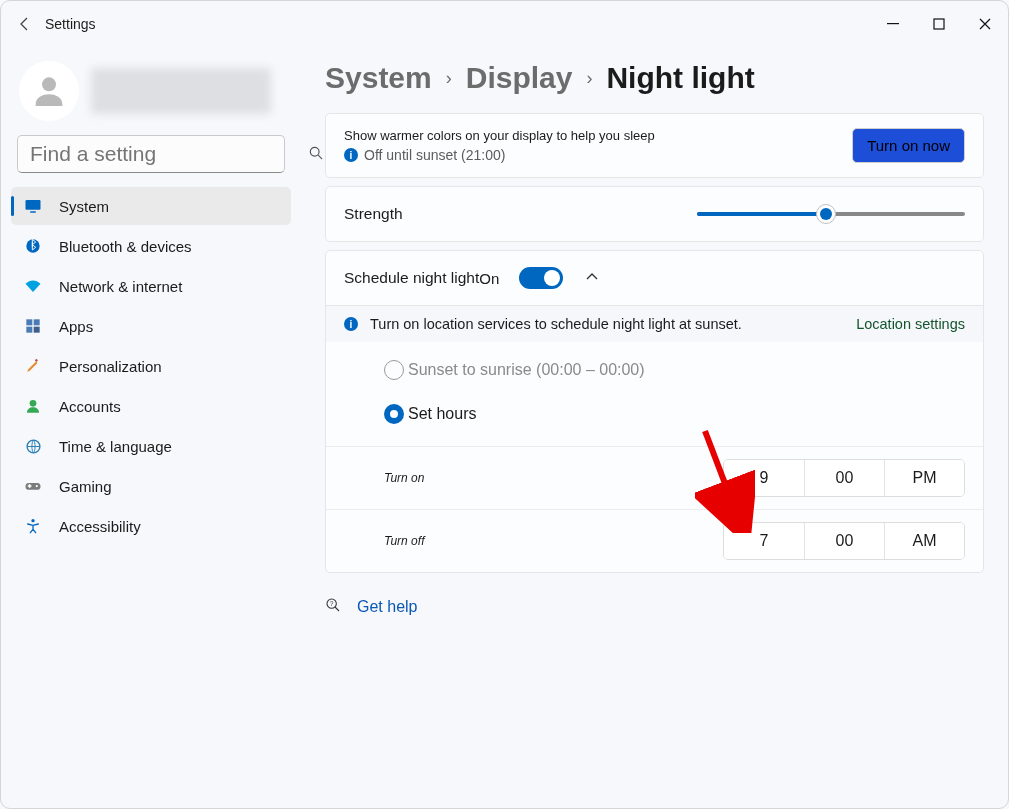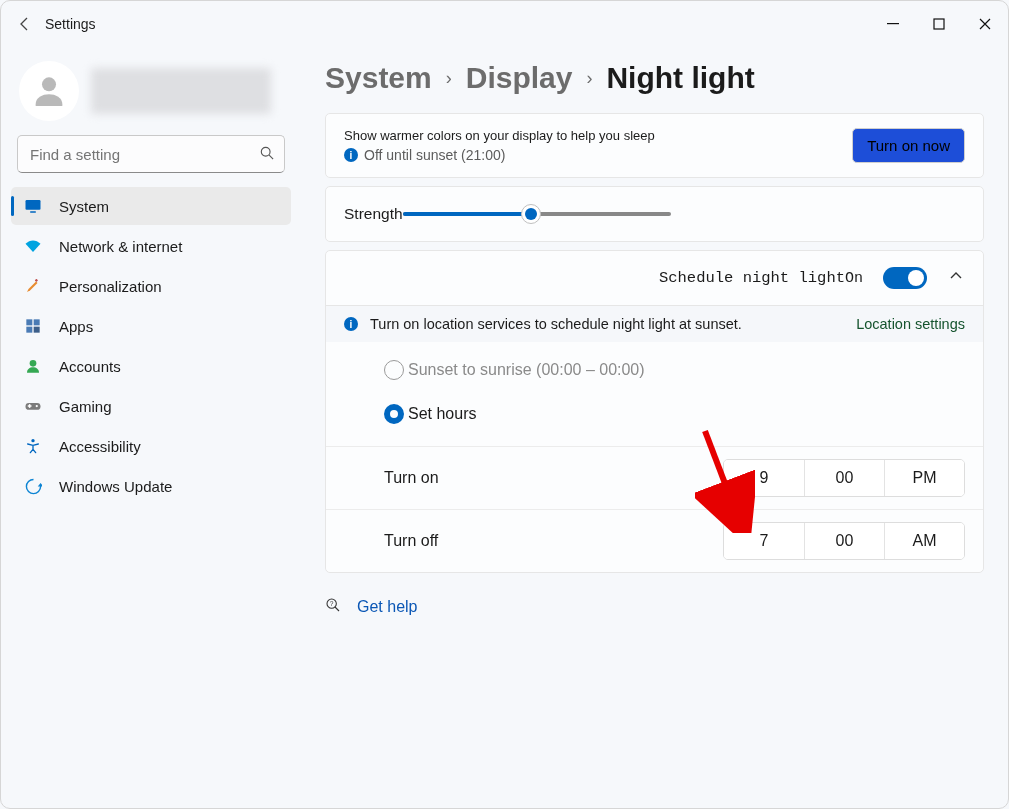--- a/index.html
+++ b/index.html
@@ -39,21 +39,21 @@
   .user-blur { width:180px; height:46px; border-radius:3px;
     background:#dedfe2; filter:blur(4px); }
 
   
   .search-wrap { padding:0 8px 14px 8px; }
   .search {
     height:38px; border:1px solid #c9c9c9; border-bottom:1.5px solid #8a8a8a;
     border-radius:5px; background:#fcfcfd; display:flex; align-items:center;
     padding:0 10px 0 10px; gap:6px;
   }
-  .search input { border:none; outline:none; flex:1; font-size:15px; background:transparent; color:#555; }
+  .search input { border:none; outline:none; flex:1; font-size:21px; background:transparent; color:#555; }
   .search .mag { color:#555; font-size:13px; }
 
   
   .nav { display:flex; flex-direction:column; gap:2px; padding:0 2px; }
   .nav-item {
     display:flex; align-items:center; gap:16px;
     height:38px; padding:0 10px 0 12px; border-radius:5px; font-size:15px;
     cursor:pointer;
   }
   .nav-item .icon { width:20px; display:flex; justify-content:center; font-size:16px; }
@@ -79,33 +79,33 @@
   .desc { font-size:13px; }
   .sub { font-size:14px; color:#5c5c5c; display:flex; align-items:center; gap:6px; }
   .info-dot { width:14px; height:14px; border-radius:50%; background:#0067c0; color:#fff; font-size:10px; display:inline-flex; align-items:center; justify-content:center; font-weight:bold; }
 
   .btn {
     background:#1d4ed8; border:1px solid #cfcfcf; border-radius:5px;
     padding:8px 14px; font-size:15px; cursor:pointer;
   }
 
   
-  .slider-row { display:flex; align-items:center; padding:18px 18px; }
+  .slider-row { display:flex; align-items:center; justify-content:space-between; padding:18px 18px; }
   .slider-row .label { font-size:15.5px; }
   .slider {
     width:268px; height:18px; position:relative;
   }
   .slider .track-bg { position:absolute; left:0; right:0; top:7px; height:4px; background:#888; border-radius:2px; }
   .slider .track-fill { position:absolute; left:0; width:48%; top:7px; height:4px; background:#0067c0; border-radius:2px; }
   .slider .thumb { position:absolute; left:48%; top:50%; width:20px; height:20px; margin:-10px 0 0 -10px;
     background:#fff; border:1px solid #c0c0c0; border-radius:50%; display:flex; align-items:center; justify-content:center; }
   .slider .thumb::after { content:""; width:12px; height:12px; background:#0067c0; border-radius:50%; }
 
   
-  .expand-row { display:flex; align-items:center; justify-content:flex-end; padding:16px 18px;font-family:Liberation Mono, monospace; }
+  .expand-row { display:flex; align-items:center; justify-content:flex-start; padding:16px 18px; }
   .expand-row .right { display:flex; align-items:center; gap:20px; }
   .toggle {
     width:44px; height:22px; background:#0067c0; border-radius:11px; position:relative;
   }
   .toggle::after { content:""; position:absolute; right:3px; top:3px; width:16px; height:16px; background:#fff; border-radius:50%; }
   .chev-up { font-size:13px; color:#333; width:18px; text-align:center; }
 
   
   .banner {
     display:flex; align-items:center; justify-content:space-between;
@@ -122,21 +122,21 @@
     width:20px; height:20px; border-radius:50%; border:1.5px solid #9a9a9a; display:flex; align-items:center; justify-content:center; flex-shrink:0;
   }
   .radio.checked { border:6px solid #0067c0; }
   .disabled-text { color:#8a8a8a; }
 
   
   .time-row {
     display:flex; align-items:center; justify-content:space-between;
     padding:12px 18px 12px 58px; border-top:1px solid #ececec; background:#fcfdfe;
   }
-  .time-label { font-size:16px; }
+  .time-label { font-size:12px;font-style:italic; }
   .time-group { display:flex; gap:0; border:1px solid #ddd; border-radius:5px; overflow:hidden; }
   .time-cell {
     width:80px; height:36px; background:#fff; display:flex; align-items:center; justify-content:center;
     font-size:16px; border-left:1px solid #e3e3e3;
   }
   .time-cell:first-child { border-left:none; }
 
   
   .help { display:flex; align-items:center; gap:16px; margin-top:24px; font-size:16px; }
   .help .icon { color:#333; font-size:15px; }
@@ -207,82 +207,92 @@
         <span class="icon">
           <svg width="18" height="18" viewBox="0 0 24 24">
               <rect x="2" y="4" width="20" height="13" rx="1.5" fill="#0067c0"></rect>
               <rect x="8" y="19" width="8" height="2" rx="1" fill="#0067c0"></rect>
             </svg>
         </span>
         <span>System</span>
       </div>
       <div class="nav-item">
         <span class="icon">
+          <svg width="16" height="16" viewBox="0 0 24 24">
+              <circle cx="12" cy="12" r="10" fill="#0067c0"></circle>
+              <path d="M11 6v12l5-4-5-4 5-4-5-4v12" stroke="#fff" stroke-width="1.4" fill="none" stroke-linejoin="round"></path>
+            </svg>
+        </span>
+        <span>Bluetooth &amp; devices</span>
+      </div>
+      <div class="nav-item">
+        <span class="icon">
           <svg width="18" height="18" viewBox="0 0 24 24">
               <path d="M2 9c6-6 14-6 20 0l-10 11z" fill="#00a3e0"></path>
             </svg>
         </span>
         <span>Network &amp; internet</span>
-      </div>
-      <div class="nav-item">
-        <span class="icon">
-          <svg width="18" height="18" viewBox="0 0 24 24">
-              <path d="M4 20l4-2 10-10-2-2L6 16z" fill="#e88c30"></path>
-              <rect x="15" y="3" width="3" height="3" rx="0.5" fill="#c0504d" transform="rotate(45 16.5 4.5)"></rect>
-            </svg>
-        </span>
-        <span>Personalization</span>
       </div>
       <div class="nav-item">
         <span class="icon">
           <svg width="16" height="16" viewBox="0 0 24 24">
               <rect x="2" y="2" width="9" height="9" fill="#4a7bb5"></rect>
               <rect x="13" y="2" width="9" height="9" fill="#4a7bb5"></rect>
               <rect x="2" y="13" width="9" height="9" fill="#4a7bb5"></rect>
               <rect x="13" y="13" width="9" height="9" fill="#3d5f8a"></rect>
             </svg>
         </span>
         <span>Apps</span>
       </div>
       <div class="nav-item">
         <span class="icon">
+          <svg width="18" height="18" viewBox="0 0 24 24">
+              <path d="M4 20l4-2 10-10-2-2L6 16z" fill="#e88c30"></path>
+              <rect x="15" y="3" width="3" height="3" rx="0.5" fill="#c0504d" transform="rotate(45 16.5 4.5)"></rect>
+            </svg>
+        </span>
+        <span>Personalization</span>
+      </div>
+      <div class="nav-item">
+        <span class="icon">
           <svg width="16" height="16" viewBox="0 0 24 24">
               <circle cx="12" cy="8" r="5" fill="#35a853"></circle>
               <path d="M3 22c0-5 4-8 9-8s9 3 9 8z" fill="#35a853"></path>
             </svg>
         </span>
         <span>Accounts</span>
+      </div>
+      <div class="nav-item">
+        <span class="icon">
+          <svg width="17" height="17" viewBox="0 0 24 24">
+              <circle cx="12" cy="12" r="9" fill="none" stroke="#2e7fb8" stroke-width="2"></circle>
+              <path d="M3 12h18M12 3c3 3 3 15 0 18M12 3c-3 3-3 15 0 18" stroke="#2e7fb8" stroke-width="1.4" fill="none"></path>
+            </svg>
+        </span>
+        <span>Time &amp; language</span>
       </div>
       <div class="nav-item">
         <span class="icon">
           <svg width="18" height="18" viewBox="0 0 24 24">
               <rect x="2" y="8" width="20" height="9" rx="4.5" fill="#7b7b7b"></rect>
               <circle cx="17" cy="12" r="1.5" fill="#fff"></circle>
               <rect x="5" y="11" width="5" height="2" fill="#fff"></rect>
               <rect x="6.5" y="9.5" width="2" height="5" fill="#fff"></rect>
             </svg>
         </span>
         <span>Gaming</span>
       </div>
       <div class="nav-item">
         <span class="icon">
           <svg width="16" height="16" viewBox="0 0 24 24">
               <circle cx="12" cy="4" r="2.5" fill="#0067c0"></circle>
               <path d="M4 9l8 2 8-2M12 11v6m0 0l-4 5m4-5l4 5" stroke="#0067c0" stroke-width="2" fill="none" stroke-linecap="round"></path>
             </svg>
         </span>
         <span>Accessibility</span>
-      </div>
-      <div class="nav-item">
-        <span class="icon">
-          <svg width="17" height="17" viewBox="0 0 24 24">
-              <path d="M12 3a9 9 0 109 9h-3l4-5 4 5h-3A11 11 0 1112 1z" fill="#0c84d3"></path>
-            </svg>
-        </span>
-        <span>Windows Update</span>
       </div>
     </nav>
   </aside>
 
   <main class="main">
     <div class="crumbs">
       <span class="step">System</span>
       <span class="chev">›</span>
       <span class="step">Display</span>
       <span class="chev">›</span>

